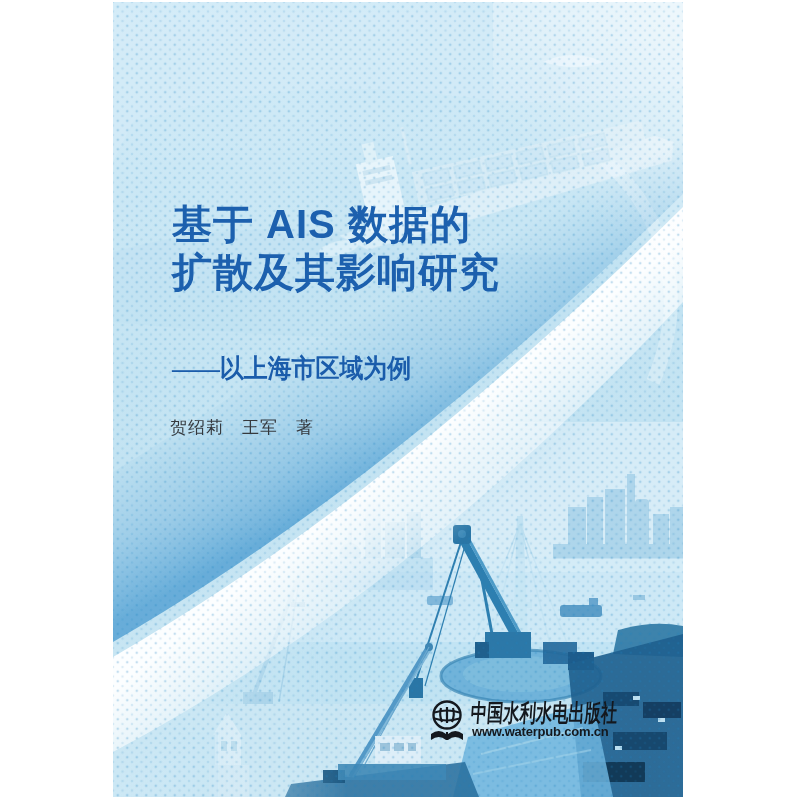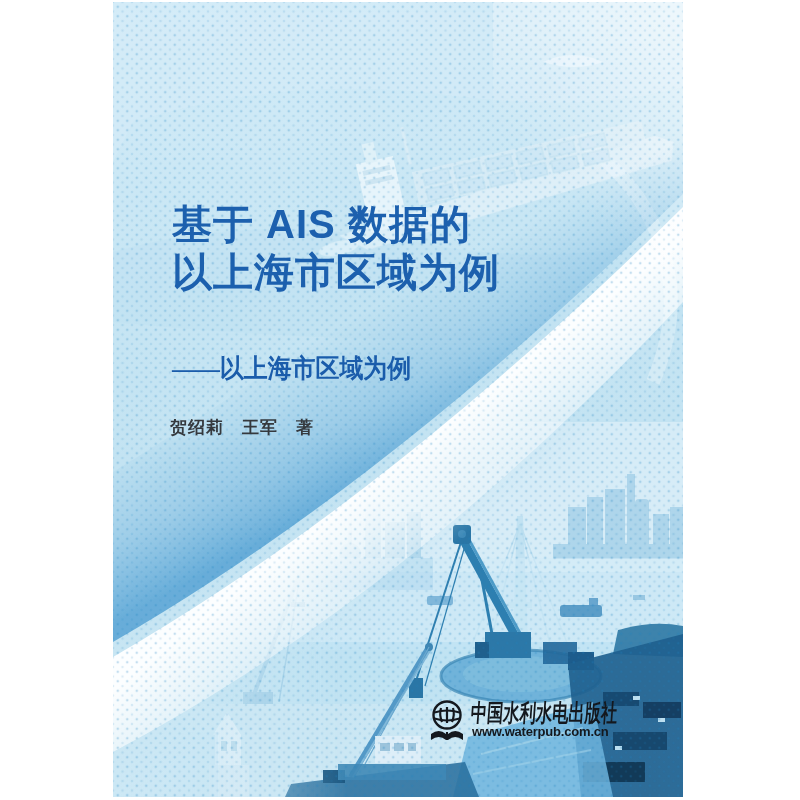--- a/index.html
+++ b/index.html
@@ -19,21 +19,21 @@
       radial-gradient(rgba(30,132,195,0.26) 1.1px, rgba(0,0,0,0) 1.6px),
       radial-gradient(rgba(30,132,195,0.14) 1.1px, rgba(0,0,0,0) 1.6px);
     background-size:9.5px 9.5px, 9.5px 9.5px;
     background-position:0 0, 4.75px 4.75px;}
   .title-block{position:absolute;left:59px;top:198px;color:var(--title-blue);
     font-size:40px;line-height:48px;font-weight:600;letter-spacing:1px;white-space:nowrap;}
   .subtitle{position:absolute;left:59px;top:349px;color:var(--subtitle-blue);
     font-family:"Liberation Serif", serif;font-weight:700;font-size:26px;line-height:36px;
     white-space:nowrap;transform:scaleX(0.92);transform-origin:left top;}
   .authors{position:absolute;left:57px;top:414px;color:var(--author-gray);
-    font-size:17px;font-weight:700;letter-spacing:1px;white-space:nowrap;}
+    font-size:17px;font-weight:400;letter-spacing:1px;white-space:nowrap;}
   .publisher{position:absolute;left:314px;top:695px;width:230px;height:58px;color:var(--publisher-ink);}
   .publisher .logo{position:absolute;left:0;top:1px;}
   .publisher .pname{position:absolute;left:45px;top:0;font-size:22px;font-weight:700;
     white-space:nowrap;transform:scale(0.74,1.08) skewX(-6deg);transform-origin:left top;
     letter-spacing:0px;}
   .publisher .purl{position:absolute;left:45px;top:27px;font-size:13px;font-weight:700;
     letter-spacing:-0.2px;white-space:nowrap;}
 </style>
 </head>
 <body>
@@ -230,21 +230,21 @@
 
       <path d="M0,655 Q277,495 570,205 L570,300 Q300,590 0,750 Z" fill="url(#swooshGrad)"></path>
 
       <rect x="380" y="0" width="190" height="270" fill="url(#cornerGrad)"></rect>
     </svg>
 
     <div class="dots"></div>
 
     <div class="title-block">
       <div>基于 AIS 数据的</div>
-      <div>以上海市区域为例</div>
+      <div>扩散及其影响研究</div>
     </div>
     <div class="subtitle">——以上海市区域为例</div>
     <div class="authors">贺绍莉　王军　著</div>
 
     <div class="publisher">
       <svg class="logo" width="40" height="50" viewBox="0 0 40 50">
         <g stroke="#14181e" fill="none" stroke-width="2.4">
           <circle cx="20" cy="17" r="13.5"></circle>
           <path d="M7.5,14.5 Q20,10.5 32.5,14.5" stroke-width="2"></path>
           <path d="M7.5,20.5 Q20,24.5 32.5,20.5" stroke-width="2"></path>

